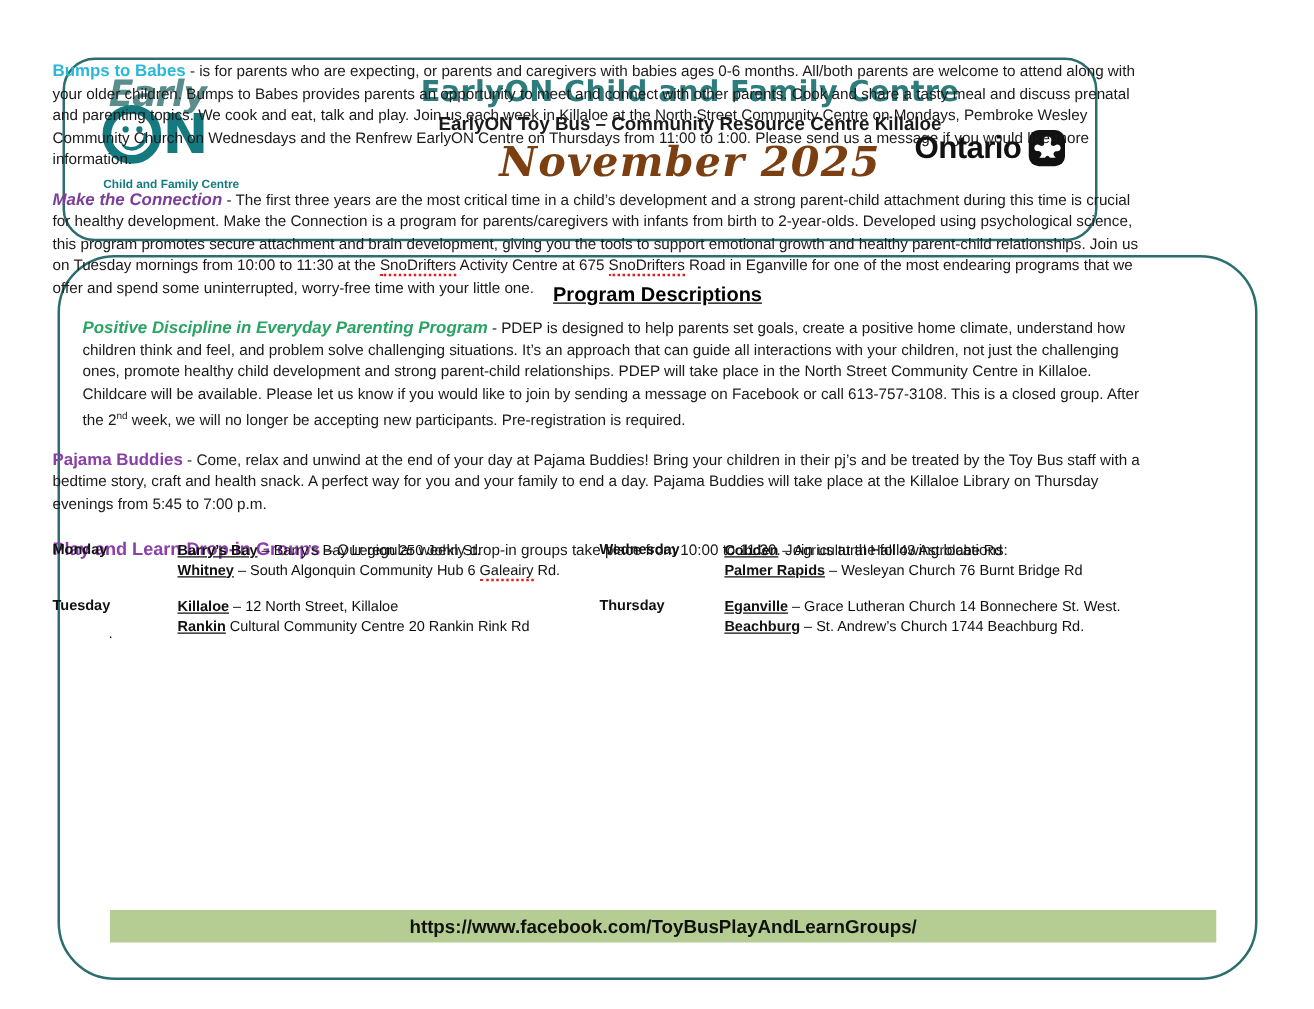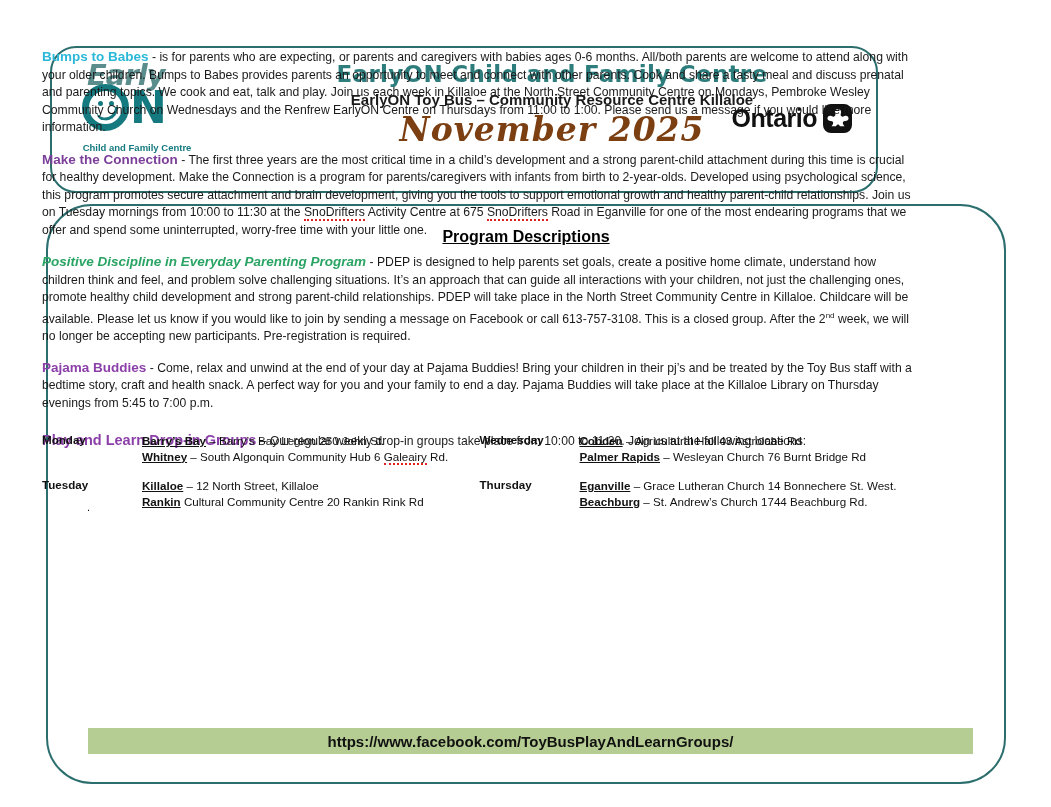--- a/index.html
+++ b/index.html
@@ -217,31 +217,32 @@
   .para {
     font-family: "Liberation Sans", sans-serif;
     font-size: 12.2px;
     line-height: 17.5px;
     color: #1a1a1a;
     text-align: left;
     margin-bottom: 13px;
   }
   .p-bumps { margin-bottom: 14px; }
   .p-make  { margin-bottom: 14px; }
-  .p-pdep  { margin-bottom: 13px; }
+  .p-pdep  { margin-bottom: 13px; margin-left: 24px; }
   .p-pj    { margin-bottom: 20px; }
 
   .lbl-bumps {
     color: #2bb8d8;
     font-weight: bold;
     font-size: 13.5px;
   }
   .lbl-make {
     color: #7b3f99;
     font-weight: bold;
+    font-style: italic;
     font-size: 13.5px;
   }
   .lbl-pdep {
     color: #2aa464;
     font-weight: bold;
     font-style: italic;
     font-size: 13.5px;
   }
   .lbl-pj {
     color: #8b3fa8;

